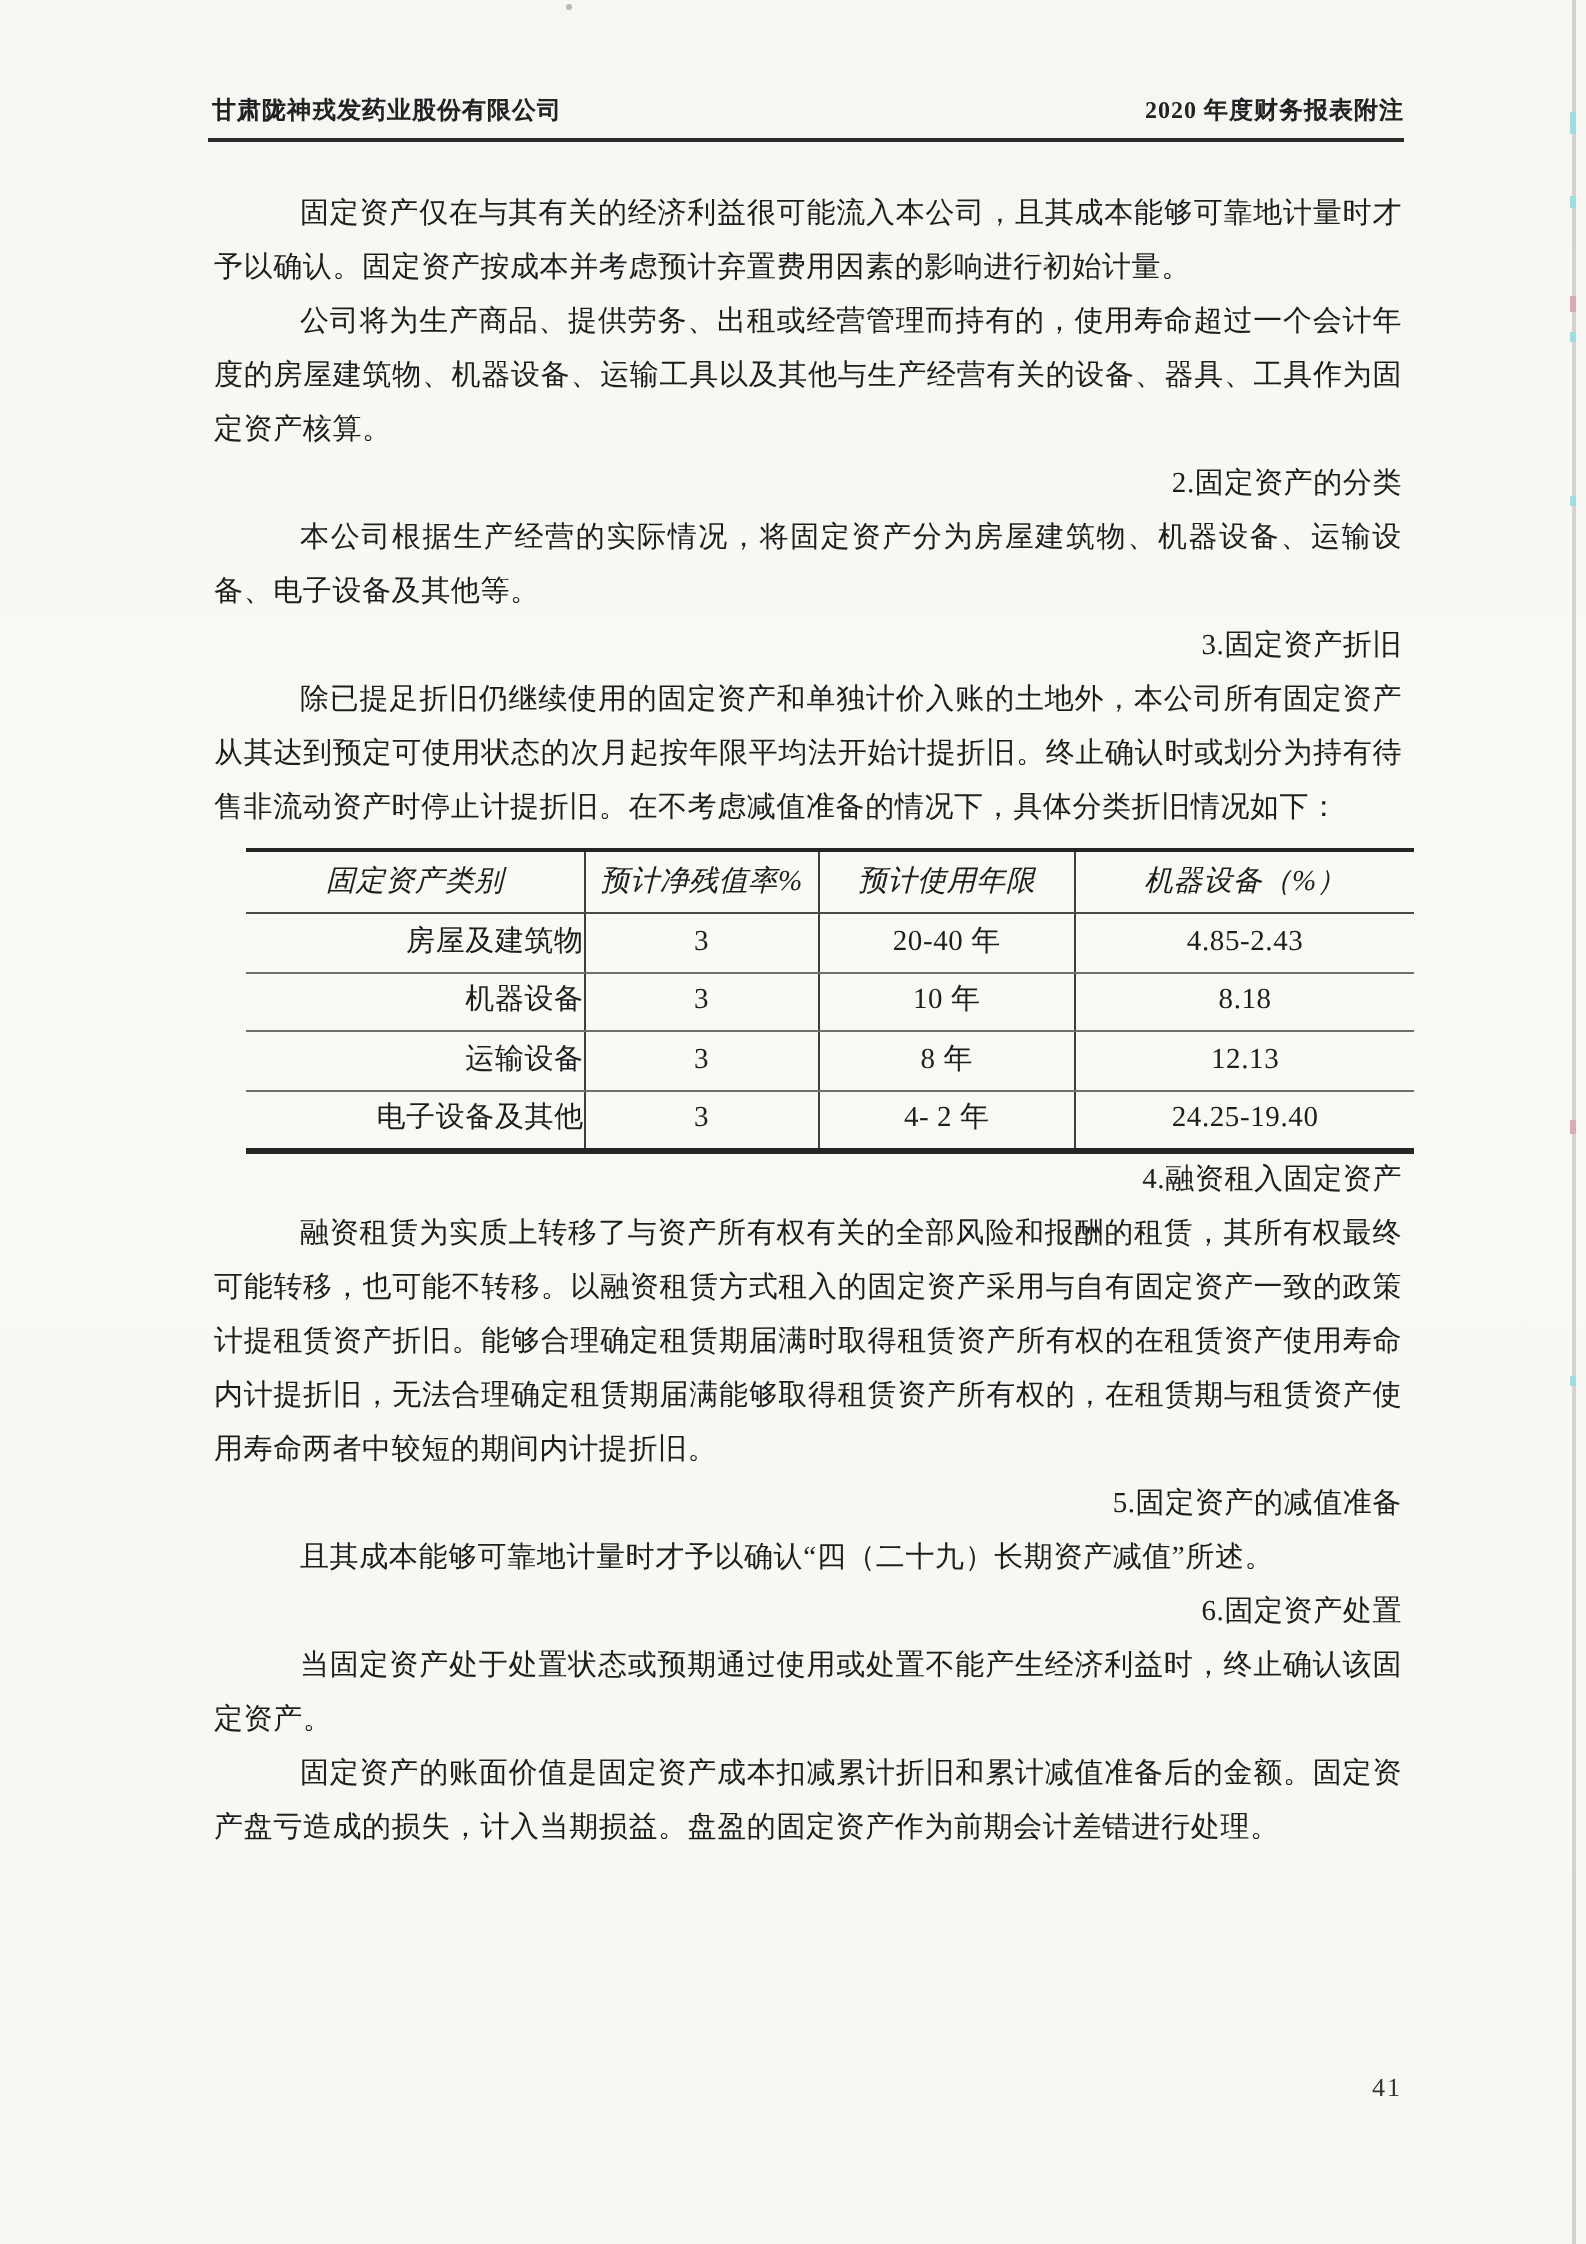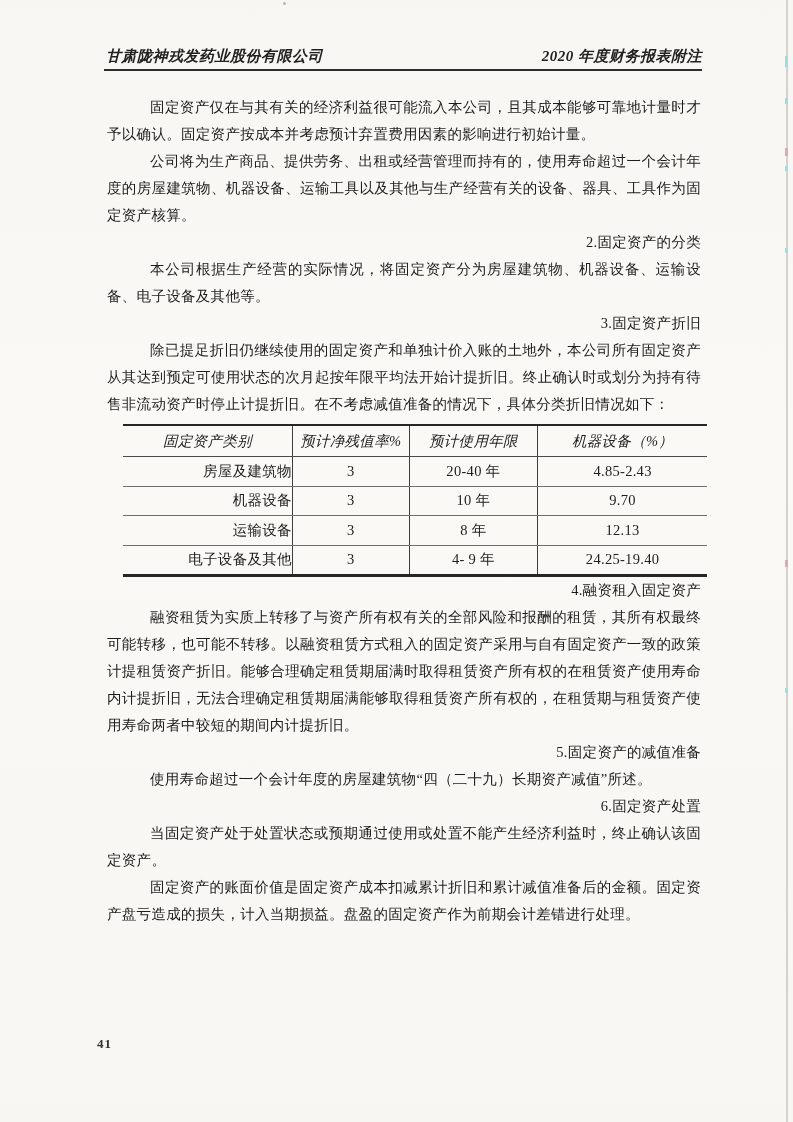--- a/index.html
+++ b/index.html
@@ -8,21 +8,21 @@
     position:relative;
     width:793px;height:1122px;
     margin:0 auto;
     background:linear-gradient(180deg,#f7f6f3 0%,#faf9f6 40%,#f7f6f2 100%);
     color:#1d1d1d;
     overflow:hidden;
   }
   .header{
     position:absolute;left:106px;top:47px;width:596px;
     display:flex;justify-content:space-between;align-items:center;
-    font-size:15px;font-weight:bold;letter-spacing:0.5px;color:#222;font-style:italic;
+    font-size:12px;font-weight:bold;letter-spacing:0.5px;color:#222;
   }
   .header-rule{
     position:absolute;left:104px;top:69px;width:598px;height:2px;
     background:#2c2c2c;
   }
   .content{
     position:absolute;left:107px;top:94px;width:594px;
     font-size:14.5px;line-height:27px;letter-spacing:0.3px;
     text-align:justify;
   }
@@ -51,22 +51,22 @@
   }
   table.dep td{
     height:28.5px;
     border-bottom:1px solid #6e6e6e;
     padding:0;
   }
   table.dep tbody tr:last-child td{border-bottom:none;}
   table.dep th + th, table.dep td + td{border-left:1px solid #3e3e3e;}
   table.dep td:first-child{text-align:right;padding-left:22px;}
   .footer{
-    position:absolute;left:97px;top:1036px;width:594px;
-    text-align:left;font-size:13px;color:#333;letter-spacing:1px;font-weight:bold;
+    position:absolute;left:107px;top:1036px;width:594px;
+    text-align:right;font-size:13px;color:#333;letter-spacing:1px;
   }
   
   .edge-line{
     position:absolute;left:786px;top:0;width:2px;height:1122px;
     background:#d4d3cf;
   }
   .edge-mark{position:absolute;width:3px;}
   .em-cyan{background:#9bdfe1;}
   .em-pink{background:#dca9b6;}
   .speck{position:absolute;border-radius:50%;background:#b9b7b2;}
@@ -109,41 +109,41 @@
         <tr>
           <td>房屋及建筑物</td>
           <td>3</td>
           <td>20-40 年</td>
           <td>4.85-2.43</td>
         </tr>
         <tr>
           <td>机器设备</td>
           <td>3</td>
           <td>10 年</td>
-          <td>9.70</td>
+          <td>8.18</td>
         </tr>
         <tr>
           <td>运输设备</td>
           <td>3</td>
           <td>8 年</td>
           <td>12.13</td>
         </tr>
         <tr>
           <td>电子设备及其他</td>
           <td>3</td>
-          <td>4- 9 年</td>
+          <td>4- 2 年</td>
           <td>24.25-19.40</td>
         </tr>
       </tbody>
     </table>
 
     <p class="h">4.融资租入固定资产</p>
     <p>融资租赁为实质上转移了与资产所有权有关的全部风险和报酬的租赁，其所有权最终可能转移，也可能不转移。以融资租赁方式租入的固定资产采用与自有固定资产一致的政策计提租赁资产折旧。能够合理确定租赁期届满时取得租赁资产所有权的在租赁资产使用寿命内计提折旧，无法合理确定租赁期届满能够取得租赁资产所有权的，在租赁期与租赁资产使用寿命两者中较短的期间内计提折旧。</p>
     <p class="h">5.固定资产的减值准备</p>
-    <p>使用寿命超过一个会计年度的房屋建筑物“四（二十九）长期资产减值”所述。</p>
+    <p>且其成本能够可靠地计量时才予以确认“四（二十九）长期资产减值”所述。</p>
     <p class="h">6.固定资产处置</p>
     <p>当固定资产处于处置状态或预期通过使用或处置不能产生经济利益时，终止确认该固定资产。</p>
     <p>固定资产的账面价值是固定资产成本扣减累计折旧和累计减值准备后的金额。固定资产盘亏造成的损失，计入当期损益。盘盈的固定资产作为前期会计差错进行处理。</p>
   </div>
 
   <div class="footer">41</div>
 
   <div class="edge-line"></div>
   <div class="edge-mark em-cyan" style="left:785px;top:56px;height:11px;"></div>
   <div class="edge-mark em-cyan" style="left:785px;top:98px;height:6px;"></div>

